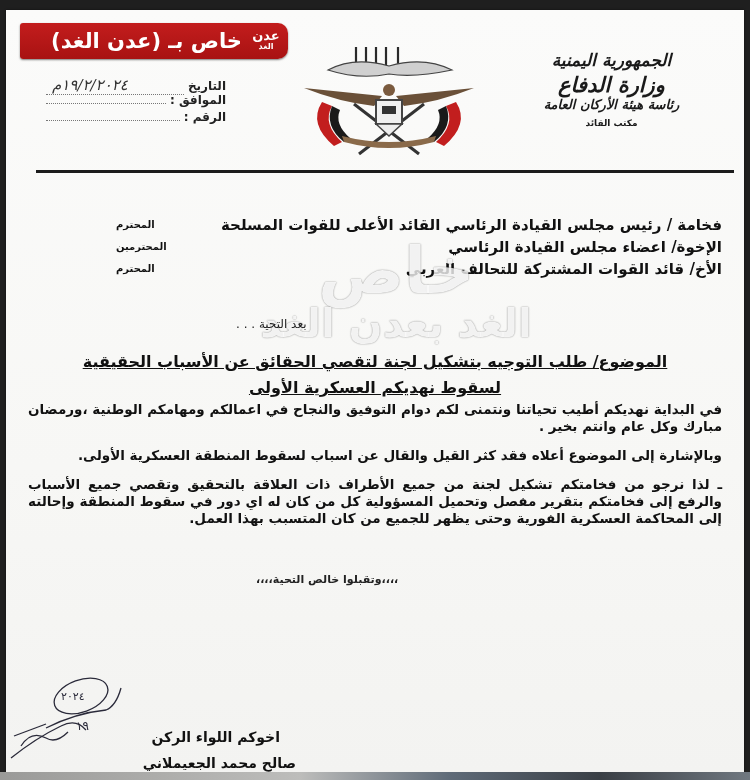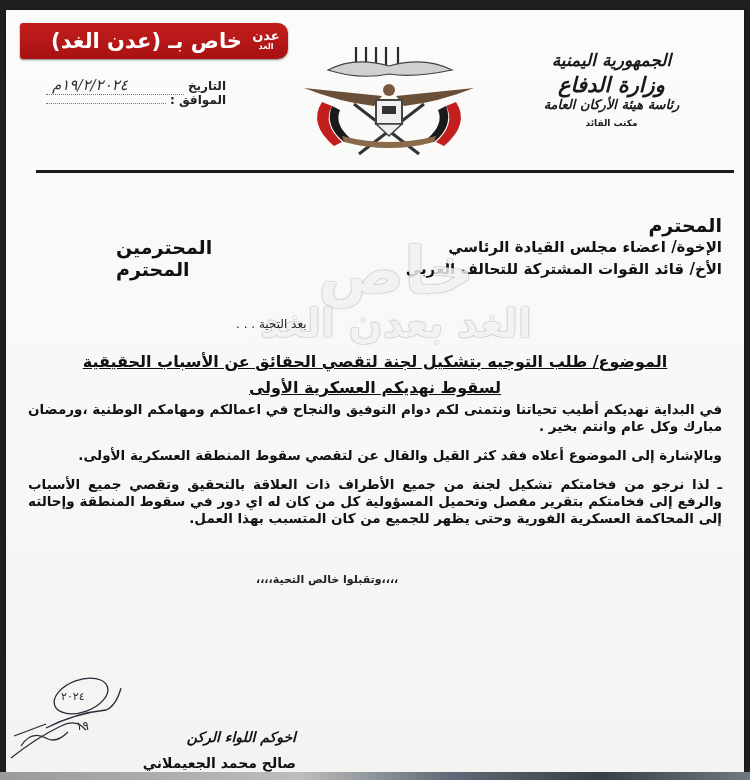--- a/index.html
+++ b/index.html
@@ -62,21 +62,21 @@
     .date-value {
       flex: 1; border-bottom: 1px dotted #777; margin-right: 4px; font-family: "DejaVu Serif", serif;
       font-weight: normal; font-style: italic; font-size: 15px; text-align: left; color: #333;
       direction: ltr; padding-left: 6px;
     }
 
     .addressees {
       position: absolute; top: 204px; right: 22px; left: 110px; direction: rtl; font-weight: bold; color: #111;
     }
     .addr-row { display: flex; justify-content: space-between; font-size: 15px; line-height: 22px; }
-    .addr-honor { font-size: 19px; }
+    .addr-honor { font-size: 10px; }
 
     .watermark {
       position: absolute; left: 200px; top: 235px; width: 380px; height: 110px;
       color: rgba(255,255,255,0.9); font-size: 64px; font-weight: bold; direction: rtl;
       text-shadow: 0 0 2px rgba(0,0,0,0.35), 0 0 1px rgba(0,0,0,0.35);
       line-height: 52px; text-align: center; pointer-events: none; letter-spacing: 4px;
       opacity: 0.85;
     }
     .greeting {
       position: absolute; top: 307px; left: 230px; direction: rtl; font-size: 12px; color: #222; font-weight: normal;
@@ -91,21 +91,21 @@
       position: absolute; top: 391px; right: 22px; left: 22px; direction: rtl; text-align: justify;
       font-weight: bold; font-size: 13.5px; line-height: 17px; color: #111;
     }
     .body-text p { margin: 0 0 12px 0; }
     .closing {
       position: absolute; top: 563px; left: 250px; direction: rtl; font-size: 11px; font-weight: bold; color: #222;
     }
     .signature-block {
       position: absolute; top: 715px; left: 30px; width: 260px; direction: rtl; font-weight: bold; color: #111; font-size: 14px;
     }
-    .sig-title { margin-right: 0; line-height: 24px; font-style: italic; }
+    .sig-title { margin-right: 16px; line-height: 24px; }
     .sig-name { line-height: 28px; letter-spacing: 1px; }
     .sig-scribble { position: absolute; left: 0px; top: 648px; width: 120px; height: 110px; }
   </style>
 </head>
 <body>
 
 <div class="paper">
 
   <div class="badge">
     <div class="badge-logo">
@@ -158,24 +158,29 @@
 
   <div class="date-block">
     <div class="date-row">
       <span class="date-label">التاريخ</span>
       <span class="date-value">١٩/٢/٢٠٢٤م</span>
     </div>
     <div class="date-row">
       <span class="date-label">الموافق :</span>
       <span class="date-value"></span>
     </div>
+    <div class="date-row">
+      <span class="date-label">الرقم :</span>
+      <span class="date-value"></span>
+    </div>
   </div>
 
   <div class="addressees">
     <div class="addr-row">
+      <span>فخامة / رئيس مجلس القيادة الرئاسي القائد الأعلى للقوات المسلحة</span>
       <span class="addr-honor">المحترم</span>
     </div>
     <div class="addr-row">
       <span>الإخوة/ اعضاء مجلس القيادة الرئاسي</span>
       <span class="addr-honor">المحترمين</span>
     </div>
     <div class="addr-row">
       <span>الأخ/ قائد القوات المشتركة للتحالف العربي</span>
       <span class="addr-honor">المحترم</span>
     </div>
@@ -188,21 +193,21 @@
 
   <div class="greeting">بعد التحية . . .</div>
 
   <div class="subject">
     <div><span>الموضوع/ طلب التوجيه بتشكيل لجنة لتقصي الحقائق عن الأسباب الحقيقية</span></div>
     <div><span>لسقوط نهديكم العسكرية الأولى</span></div>
   </div>
 
   <div class="body-text">
     <p>في البداية نهديكم أطيب تحياتنا ونتمنى لكم دوام التوفيق والنجاح في اعمالكم ومهامكم الوطنية ،ورمضان مبارك وكل عام وانتم بخير .</p>
-    <p>وبالإشارة إلى الموضوع أعلاه فقد كثر القيل والقال عن لتقصي سقوط المنطقة العسكرية الأولى.</p>
+    <p>وبالإشارة إلى الموضوع أعلاه فقد كثر القيل والقال عن اسباب لسقوط المنطقة العسكرية الأولى.</p>
     <p>ـ لذا نرجو من فخامتكم تشكيل لجنة من جميع الأطراف ذات العلاقة بالتحقيق وتقصي جميع الأسباب والرفع إلى فخامتكم بتقرير مفصل وتحميل المسؤولية كل من كان له اي دور في سقوط المنطقة وإحالته إلى المحاكمة العسكرية الفورية وحتى يظهر للجميع من كان المتسبب بهذا العمل.</p>
   </div>
 
   <div class="closing">،،،،وتقبلوا خالص التحية،،،،</div>
 
   <svg class="sig-scribble" viewBox="0 0 120 110">
     <g stroke="#2a2a3a" stroke-width="1.3" fill="none">
       <ellipse cx="75" cy="38" rx="28" ry="16" transform="rotate(-20 75 38)"></ellipse>
       <path d="M40 70 Q70 55 100 52 Q110 48 115 30"></path>
       <path d="M5 100 Q30 80 55 68 Q70 60 80 72"></path>

